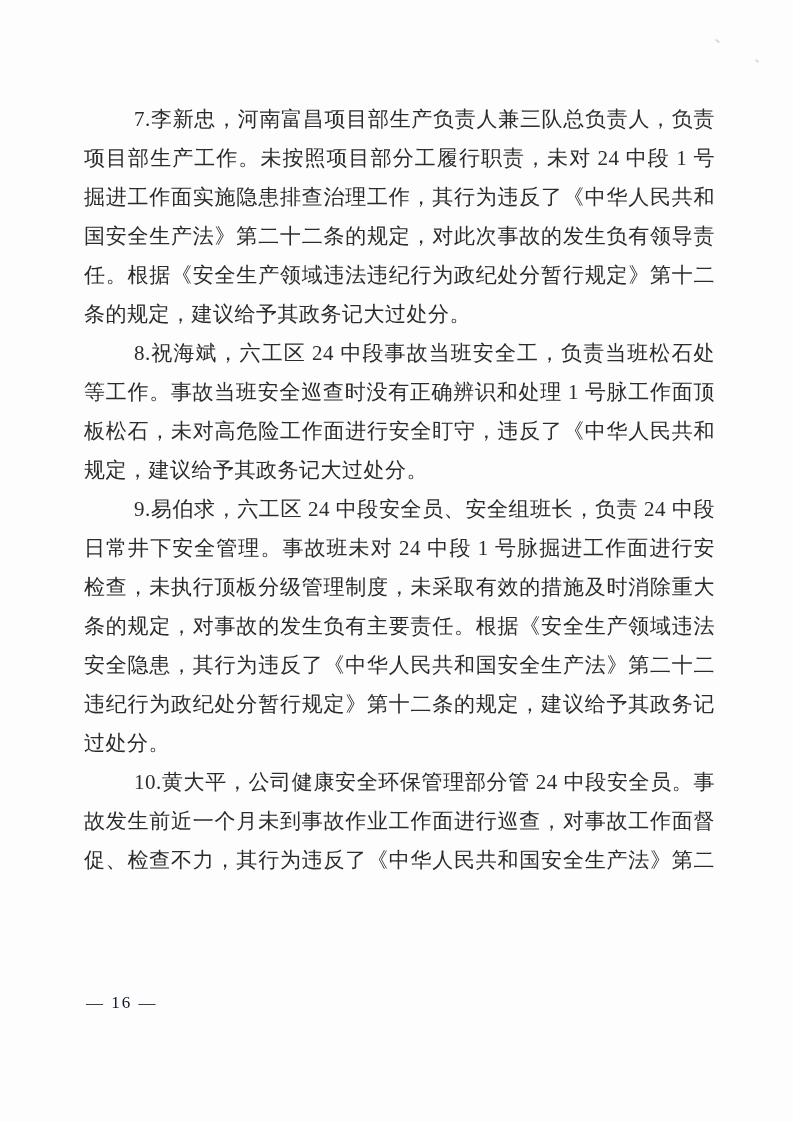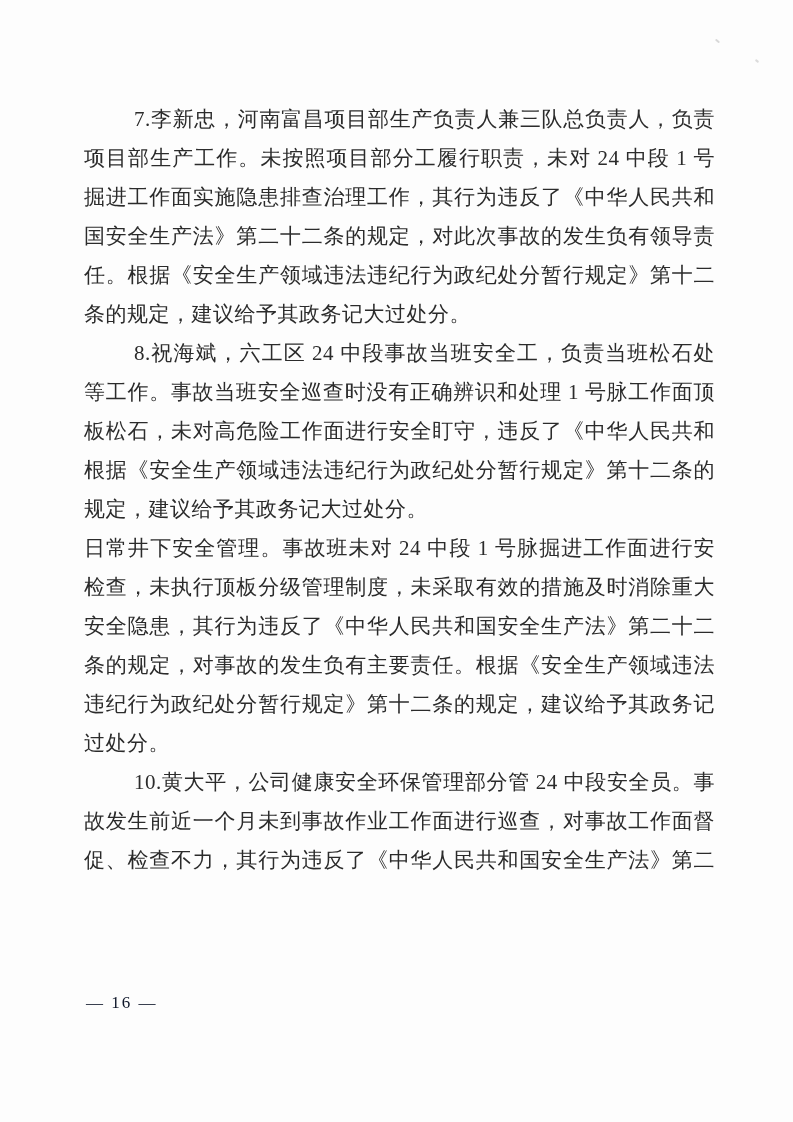--- a/index.html
+++ b/index.html
@@ -87,29 +87,29 @@
       <div class="line">掘进工作面实施隐患排查治理工作，其行为违反了《中华人民共和</div>
       <div class="line">国安全生产法》第二十二条的规定，对此次事故的发生负有领导责</div>
       <div class="line">任。根据《安全生产领域违法违纪行为政纪处分暂行规定》第十二</div>
       <div class="line last">条的规定，建议给予其政务记大过处分。</div>
     </div>
 
     <div class="para">
       <div class="line first">8.祝海斌，六工区 24 中段事故当班安全工，负责当班松石处理</div>
       <div class="line">等工作。事故当班安全巡查时没有正确辨识和处理 1 号脉工作面顶</div>
       <div class="line">板松石，未对高危险工作面进行安全盯守，违反了《中华人民共和</div>
-      <div class="line">根据《安全生产领域违法违纪行为政纪处分暂行规定》第十二条的</div>
       <div class="line last">规定，建议给予其政务记大过处分。</div>
     </div>
 
     <div class="para">
+      <div class="line first">9.易伯求，六工区 24 中段安全员、安全组班长，负责 24 中段</div>
       <div class="line">日常井下安全管理。事故班未对 24 中段 1 号脉掘进工作面进行安全</div>
       <div class="line">检查，未执行顶板分级管理制度，未采取有效的措施及时消除重大</div>
+      <div class="line">条的规定，对事故的发生负有主要责任。根据《安全生产领域违法</div>
       <div class="line">安全隐患，其行为违反了《中华人民共和国安全生产法》第二十二</div>
-      <div class="line">条的规定，对事故的发生负有主要责任。根据《安全生产领域违法</div>
       <div class="line">违纪行为政纪处分暂行规定》第十二条的规定，建议给予其政务记</div>
       <div class="line last">过处分。</div>
     </div>
 
     <div class="para">
       <div class="line first">10.黄大平，公司健康安全环保管理部分管 24 中段安全员。事</div>
       <div class="line">故发生前近一个月未到事故作业工作面进行巡查，对事故工作面督</div>
       <div class="line">促、检查不力，其行为违反了《中华人民共和国安全生产法》第二</div>
     </div>
 

